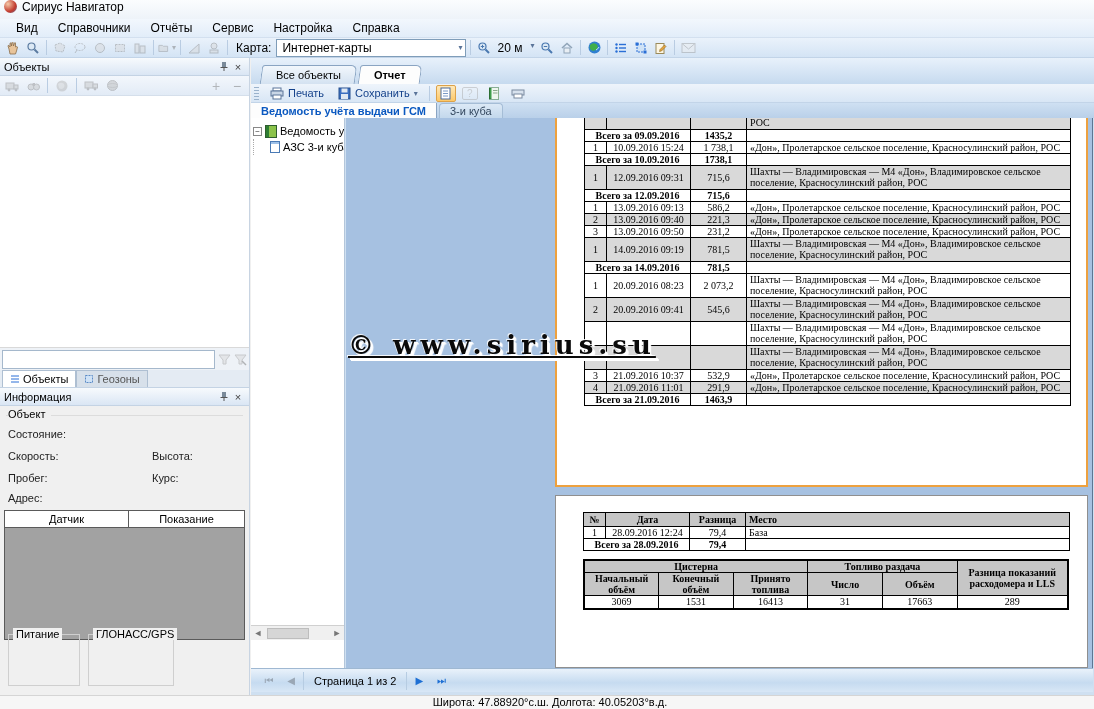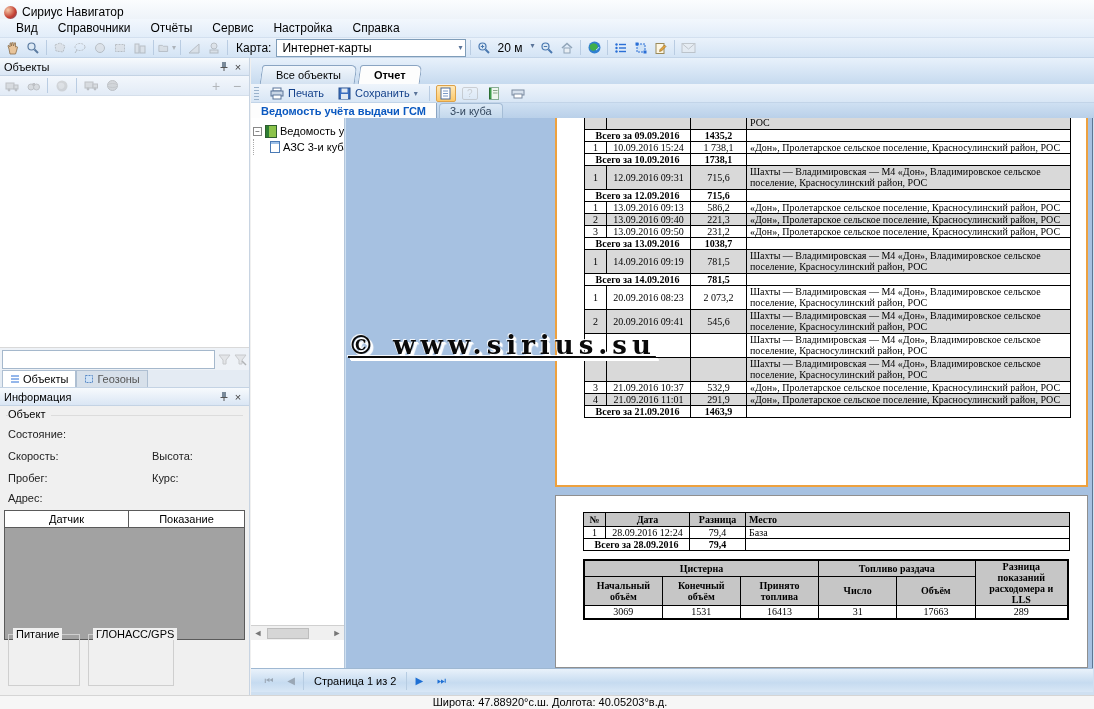--- a/index.html
+++ b/index.html
@@ -1,20 +1,20 @@
 <!DOCTYPE html>
 <html><head>
 <meta charset="utf-8">
 <style>
   * { margin:0; padding:0; box-sizing:border-box; }
   html,body { width:1094px; height:709px; font-family:"Liberation Sans",sans-serif; }
   .window { position:relative; width:1094px; height:709px; background:#f0f0f0; overflow:hidden; font-size:11px; color:#000; }
 
   
-  .titlebar { position:absolute; left:0; top:0; width:1094px; height:19px; background:linear-gradient(#fbfdfe,#eef3f9); display:flex; align-items:flex-end; padding-left:4px; gap:5px; }
+  .titlebar { position:absolute; left:0; top:0; width:1094px; height:19px; background:linear-gradient(#fbfdfe,#eef3f9); display:flex; align-items:flex-start; padding-left:4px; gap:5px; }
   .appicon { width:13px; height:13px; border-radius:50%; background:radial-gradient(circle at 4px 4px,#f4c9a8,#c23b2e 60%,#5a6f9a); }
   .title-text { font-size:12px; }
   .menubar { position:absolute; left:0; top:19px; width:1094px; height:19px; background:linear-gradient(#f2f7fd,#e2edf9); border-bottom:1px solid #d3e0ef; display:flex; align-items:center; padding-left:6px; }
   .menu-item { padding:2px 10px; font-size:12px; cursor:default; }
   .toolbar { position:absolute; left:0; top:38px; width:1094px; height:20px; background:linear-gradient(#eaf2fb,#d4e4f5); border-bottom:1px solid #c2d4e8; display:flex; align-items:center; padding-left:4px; gap:2px; }
   .tb-btn { width:18px; height:17px; display:flex; align-items:center; justify-content:center; border-radius:2px; }
   .tb-sep { width:1px; height:15px; background:#b9cce2; margin:0 2px; }
   .dim { opacity:.45; filter:grayscale(1); }
   .caret { font-size:8px; color:#5a7499; }
   .map-label { font-size:12px; margin:0 3px 0 4px; }
@@ -97,21 +97,21 @@
   tr.total td { font-weight:bold; background:#fff; }
   tr.total .t-lbl { text-align:center; }
   tr.r1 td { height:12px; line-height:11px; }
   tr.r2 td { height:24px; line-height:11px; }
   tr.partial td { height:11px; line-height:10px; border-top:none; }
   .day-tbl { margin:16px 0 0 27px; width:486px; }
   .day-tbl th { background:#c6c6c6; font-weight:bold; height:14px; }
   .sum-tbl { margin:8px 0 0 27px; width:486px; border:2px solid #000; }
   .sum-tbl th { background:#c6c6c6; font-weight:bold; line-height:11px; }
   .sum-tbl td { text-align:center; height:13px; }
-  .s1{width:80px}.s2{width:81px}.s3{width:81px}.s4{width:73px}.s5{width:78px}.s6{width:93px}
+  .s1{width:80px}.s2{width:81px}.s3{width:81px}.s4{width:73px}.s5{width:78px}.s6{width:111px}
 
   
   .pager { position:absolute; left:0; top:610px; width:842px; height:24px; background:linear-gradient(#e9f2fb,#c6dbf0 60%,#d8e7f6); border-top:1px solid #9fb8d2; display:flex; align-items:center; gap:2px; padding-left:8px; }
   .pg-btn { width:20px; height:18px; display:flex; align-items:center; justify-content:center; font-size:10px; border-radius:2px; }
   .pg-dis { color:#9aa7b5; }
   .pg-en { color:#1d6fd4; }
   .pg-label { padding:0 10px; font-size:11px; border-left:1px solid #b6cce2; border-right:1px solid #b6cce2; height:18px; display:flex; align-items:center; }
   .svg-i { display:block; }
 </style>
 </head>
@@ -515,25 +515,20 @@
                   <td class="c-dt">13.09.2016 09:40</td>
                   <td class="c-lit">221,3</td>
                   <td class="c-pl">«Дон», Пролетарское сельское поселение, Красносулинский район, РОС</td>
                 </tr>
                 <tr class="r1">
                   <td class="c-num">3</td>
                   <td class="c-dt">13.09.2016 09:50</td>
                   <td class="c-lit">231,2</td>
                   <td class="c-pl">«Дон», Пролетарское сельское поселение, Красносулинский район, РОС</td>
                 </tr>
-                <tr class="total r1">
-                  <td class="t-lbl" colspan="2" style="font-weight: bold;">Всего за 13.09.2016</td>
-                  <td class="c-lit" style="font-weight: bold;">1038,7</td>
-                  <td class="c-pl"></td>
-                </tr>
                 <tr class="r2 shaded">
                   <td class="c-num">1</td>
                   <td class="c-dt">14.09.2016 09:19</td>
                   <td class="c-lit">781,5</td>
                   <td class="c-pl">Шахты — Владимировская — М4 «Дон», Владимировское сельское поселение, Красносулинский район, РОС</td>
                 </tr>
                 <tr class="total r1">
                   <td class="t-lbl" colspan="2" style="font-weight: bold;">Всего за 14.09.2016</td>
                   <td class="c-lit" style="font-weight: bold;">781,5</td>
                   <td class="c-pl"></td>

